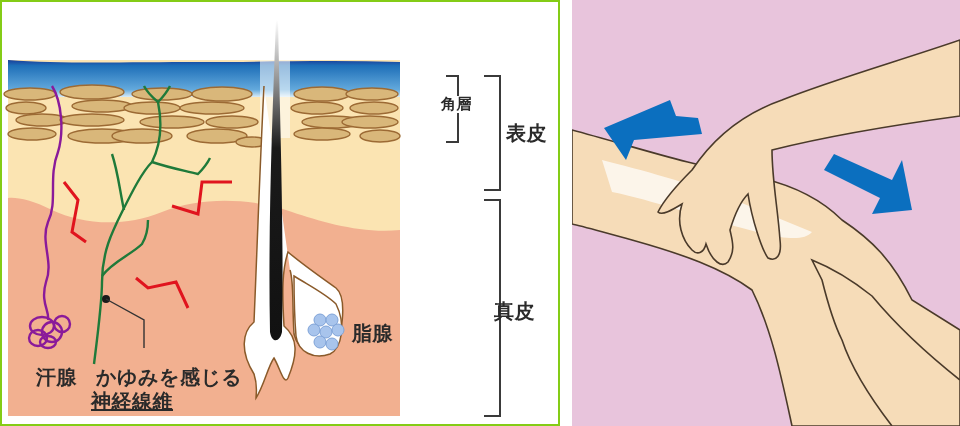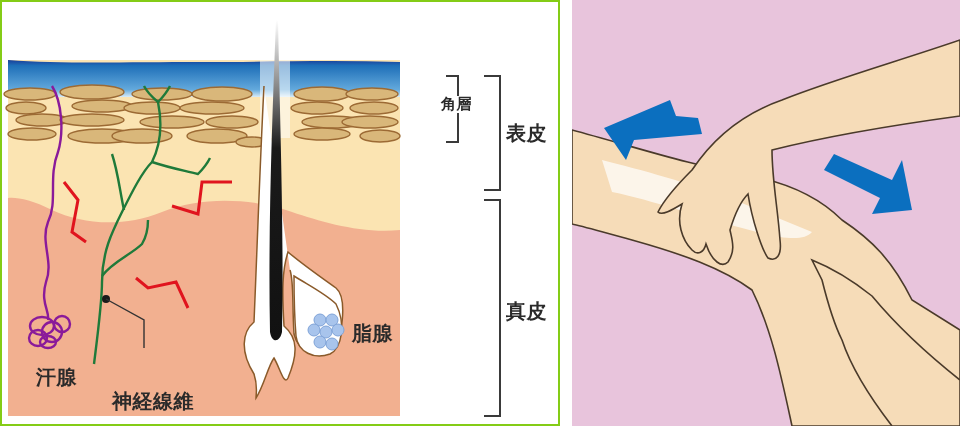--- a/index.html
+++ b/index.html
@@ -108,23 +108,24 @@
 
     <g fill="none" stroke="#3a3a3a" stroke-width="2">
       <path d="M444,74 H456 V140 H444"></path>
       <path d="M482,74 H498 V188 H482"></path>
       <path d="M482,198 H498 V414 H482"></path>
     </g>
   </svg>
 
   <div class="lbl lbl-sm" style="left:438px; top:94px; background:#ffffff; padding:0 1px;">角層</div>
   <div class="lbl" style="left:504px; top:120px;">表皮</div>
-  <div class="lbl" style="left:504px; top:298px;">真皮</div>
+  <div class="lbl" style="left:492px; top:298px;">真皮</div>
   <div class="lbl" style="left:34px; top:364px;">汗腺</div>
-  <div class="lbl" style="left:110px; top:388px;">神経線維</div>
+  <div class="lbl" style="left:94px; top:364px;">かゆみを感じる</div>
+  <div class="lbl" style="left:89px; top:388px;text-decoration:underline;">神経線維</div>
   <div class="lbl" style="left:350px; top:320px;text-align:center;">脂腺</div>
 </div>
 
 <div class="panel-right">
   <svg width="388" height="426" viewBox="0 0 388 426">
 
     <path d="M0,130 C60,146 120,166 180,176 C220,184 250,200 270,220 C300,240 320,260 340,300 L388,330 V426 L220,426 C210,380 200,330 180,290 C150,268 110,254 60,240 C30,232 10,226 0,224 Z" fill="#f6dcb8" stroke="#4a3a2a" stroke-width="1.6"></path>
 
     <path d="M30,160 C70,170 120,184 150,196 C180,206 210,220 240,232 C230,244 200,236 170,228 C130,218 80,200 40,192 Z" fill="#ffffff" opacity="0.7"></path>
 

